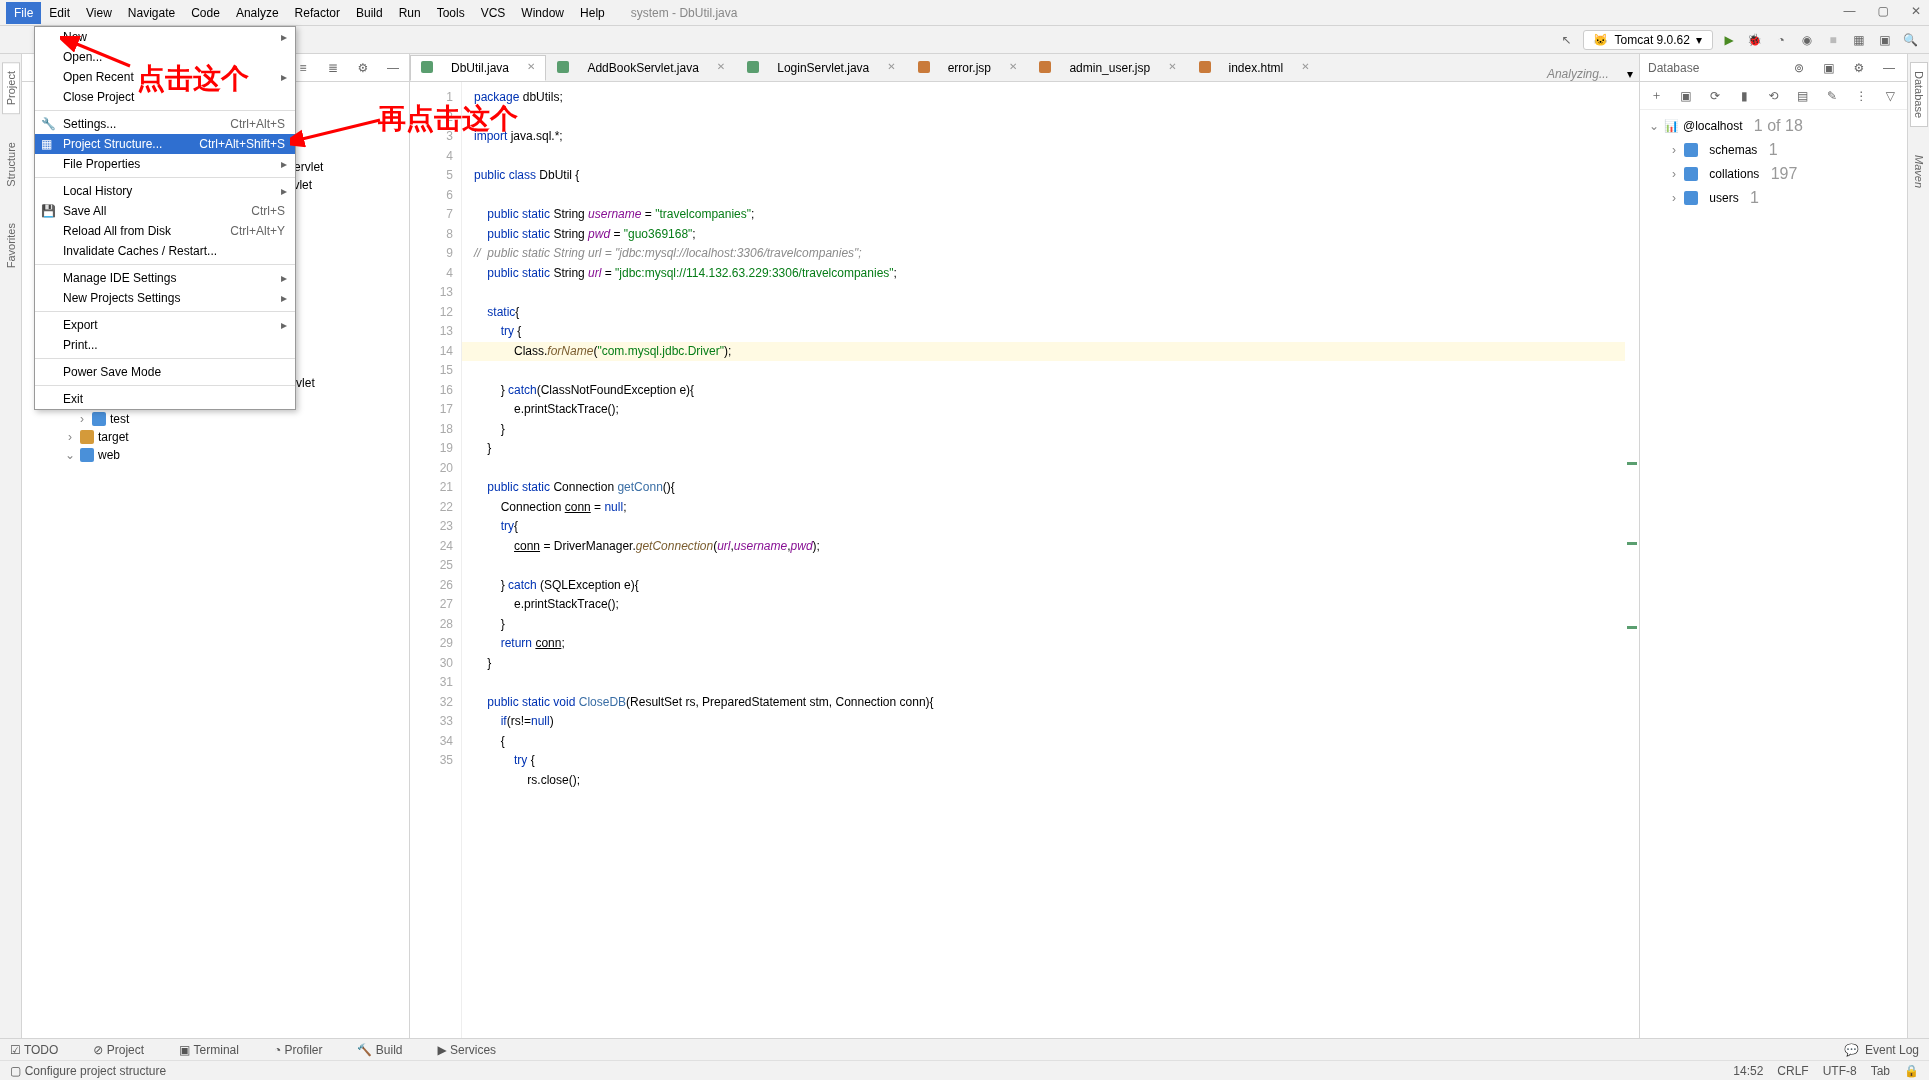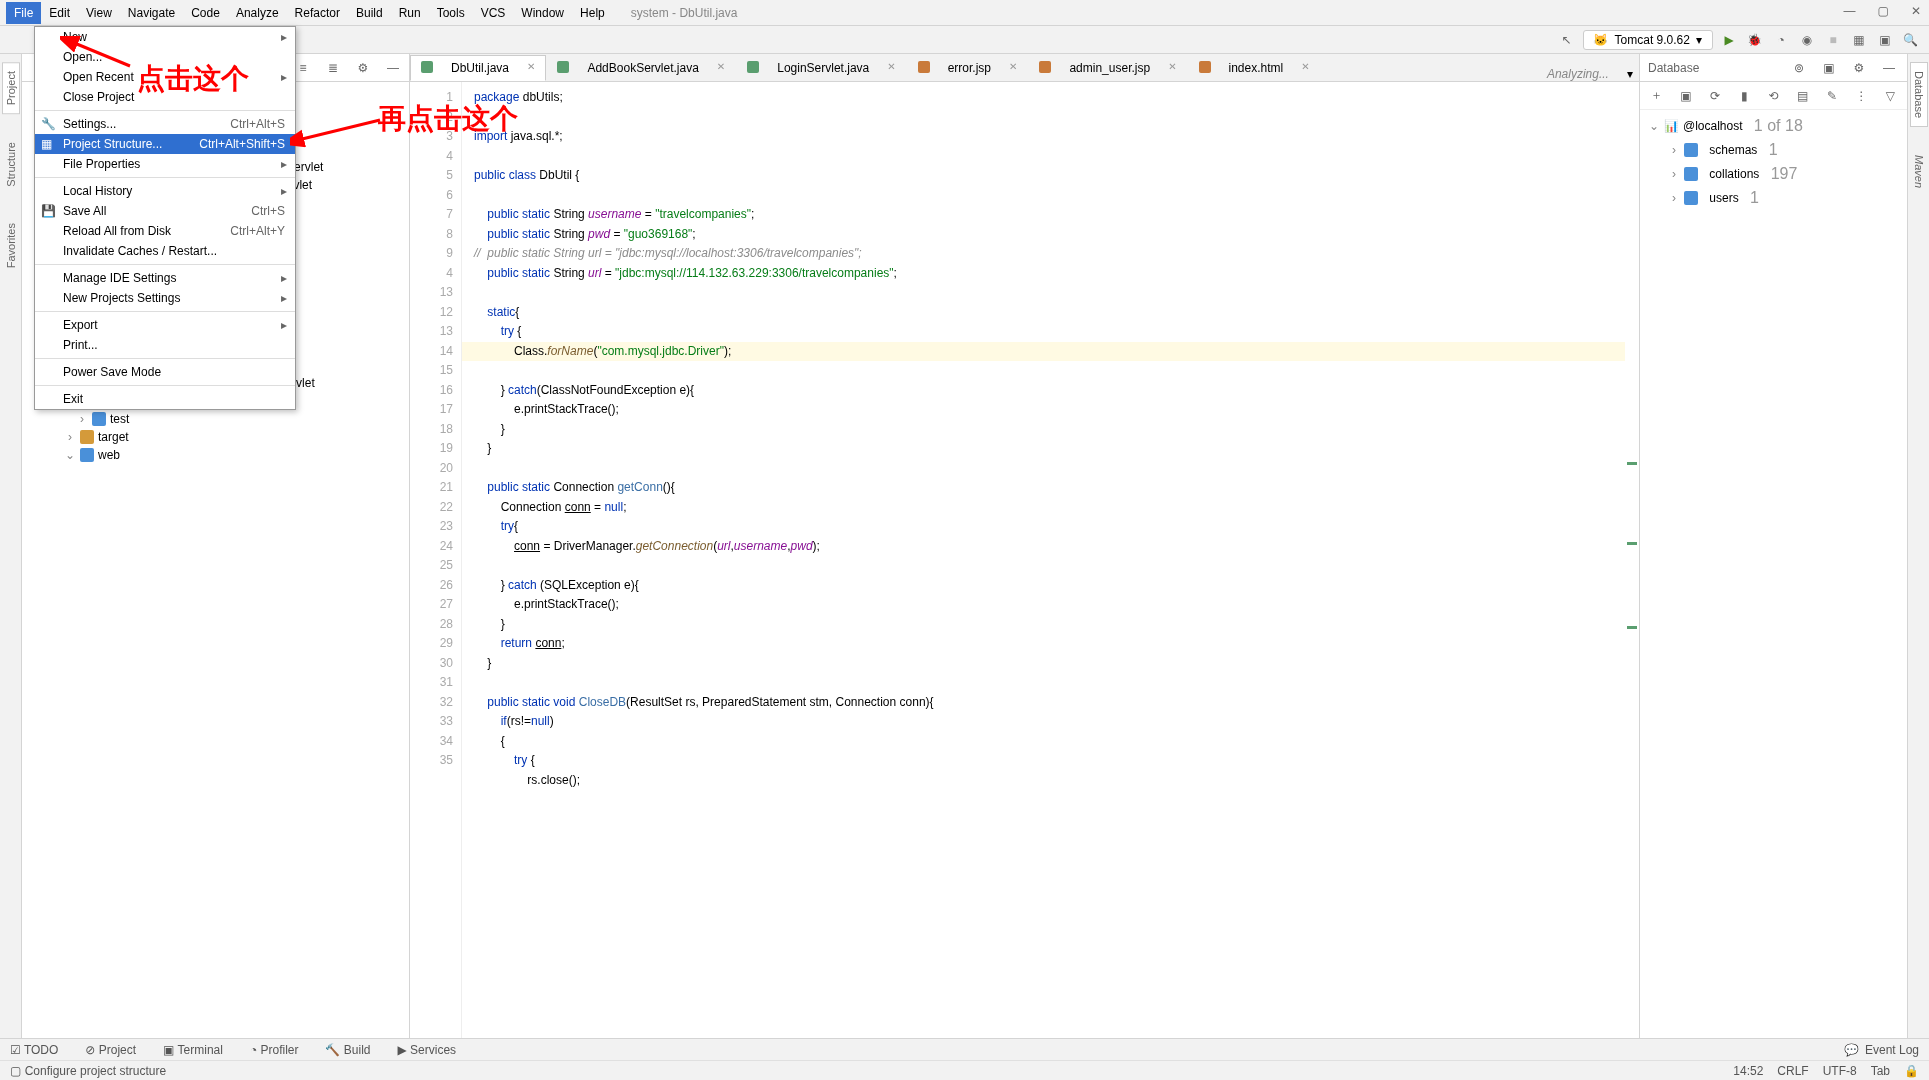--- a/index.html
+++ b/index.html
@@ -52,21 +52,21 @@
 .mrk { position:absolute; right:2px; width:10px; height:3px; background:#5a9e6f; }
 .dbpanel { width:268px; border-left:1px solid #d4d4d4; display:flex; flex-direction:column; }
 .dbhdr { height:28px; border-bottom:1px solid #d4d4d4; display:flex; align-items:center; padding:0 8px; gap:10px; color:#666; }
 .dbtb  { height:28px; border-bottom:1px solid #eee; display:flex; align-items:center; padding:0 8px; gap:12px; color:#666; }
 .dbtree { padding:4px 8px; }
 .dbtree .tn { padding:3px 0; }
 .cnt { color:#999; font-size:16px; }
 .rsb { width:22px; background:#f2f2f2; border-left:1px solid #d4d4d4; display:flex; flex-direction:column; align-items:center; padding-top:8px; gap:20px; }
 .rsb .vt { writing-mode:vertical-rl; font-size:11px; color:#666; cursor:pointer; padding:8px 2px; }
 .rsb .vt.first { border:1px solid #ccc; background:#fff; }
-.bottombar { height:22px; background:#f2f2f2; border-top:1px solid #d4d4d4; display:flex; align-items:center; padding:0 10px; gap:27px; color:#555; font-size:11px; }
+.bottombar { height:22px; background:#f2f2f2; border-top:1px solid #d4d4d4; display:flex; align-items:center; padding:0 10px; gap:35px; color:#555; font-size:11px; }
 .bottombar .r { margin-left:auto; display:flex; align-items:center; gap:6px; }
 .statusbar { height:20px; background:#f2f2f2; border-top:1px solid #e0e0e0; display:flex; align-items:center; padding:0 10px; color:#555; font-size:11px; }
 .statusbar .r { margin-left:auto; display:flex; gap:14px; }
 .ann1 { position:absolute; left:112px; top:60px; color:#f00; font:bold 28px SimSun; z-index:200; pointer-events:none;margin-left:25px; }
 .ann2 { position:absolute; left:378px; top:100px; color:#f00; font:bold 28px SimSun; z-index:200; pointer-events:none; }
 .arrow { position:absolute; z-index:200; pointer-events:none; }
 </style>
 </head>
 <body>
 

